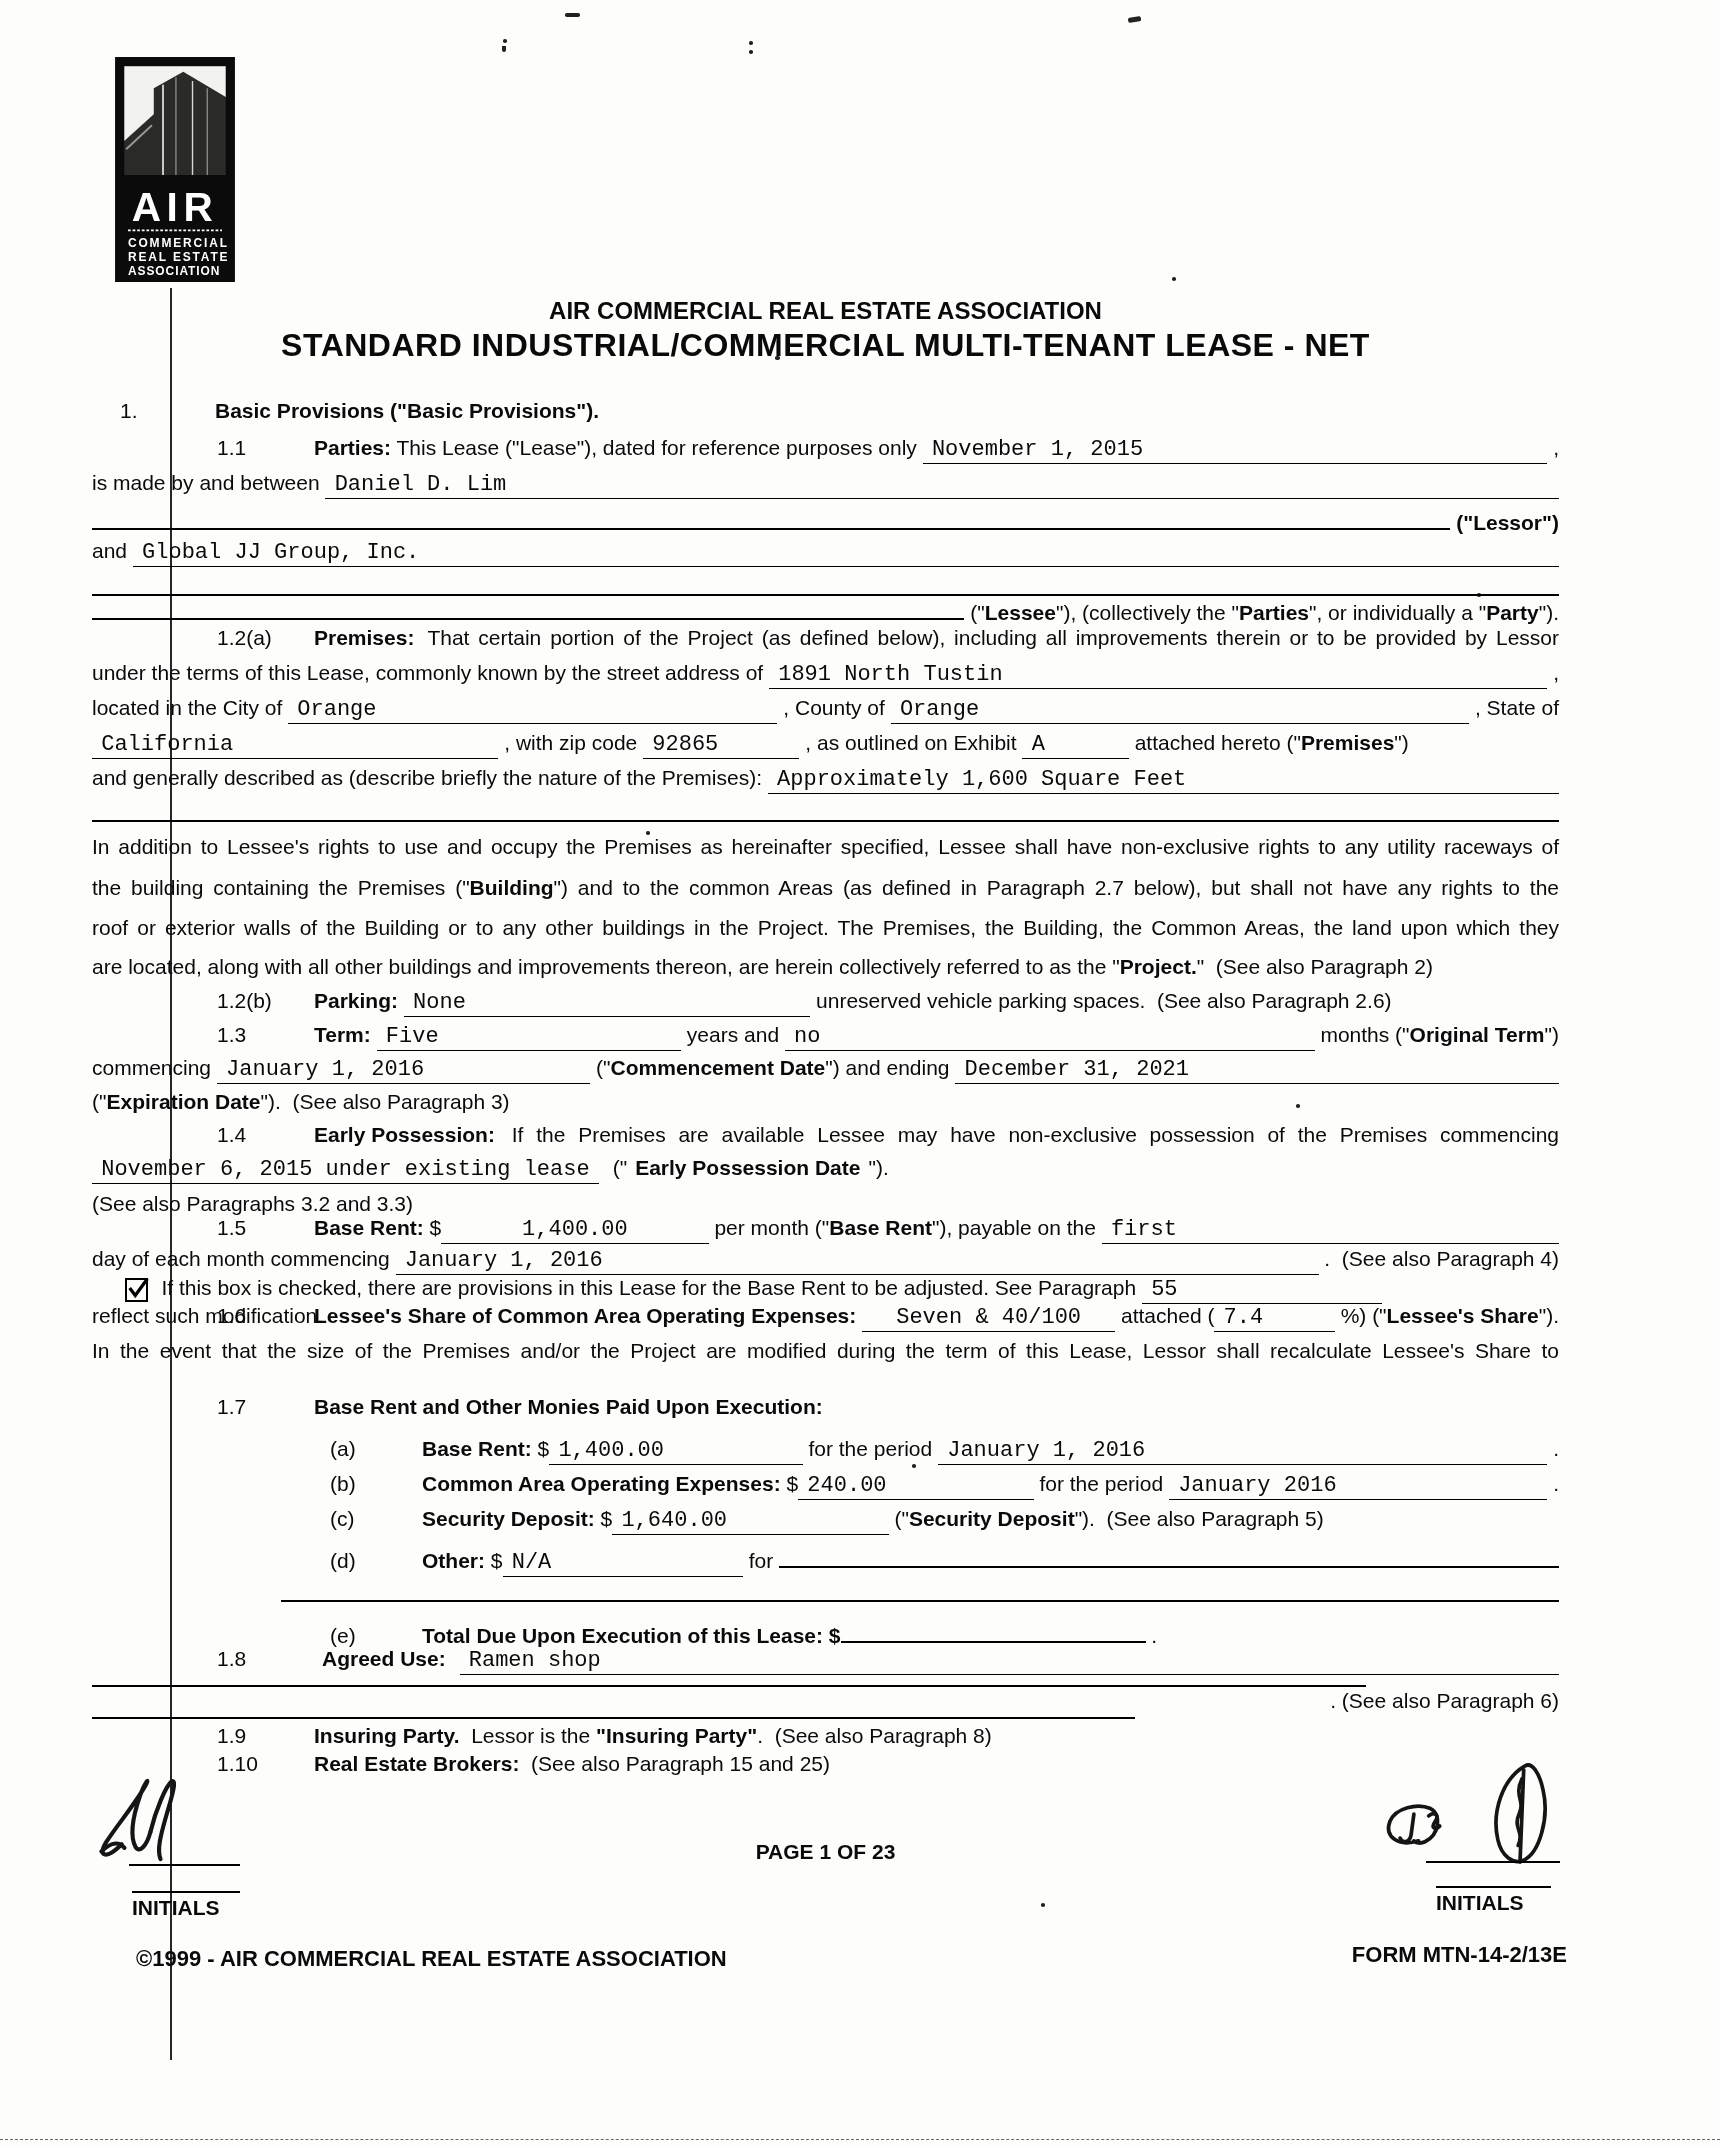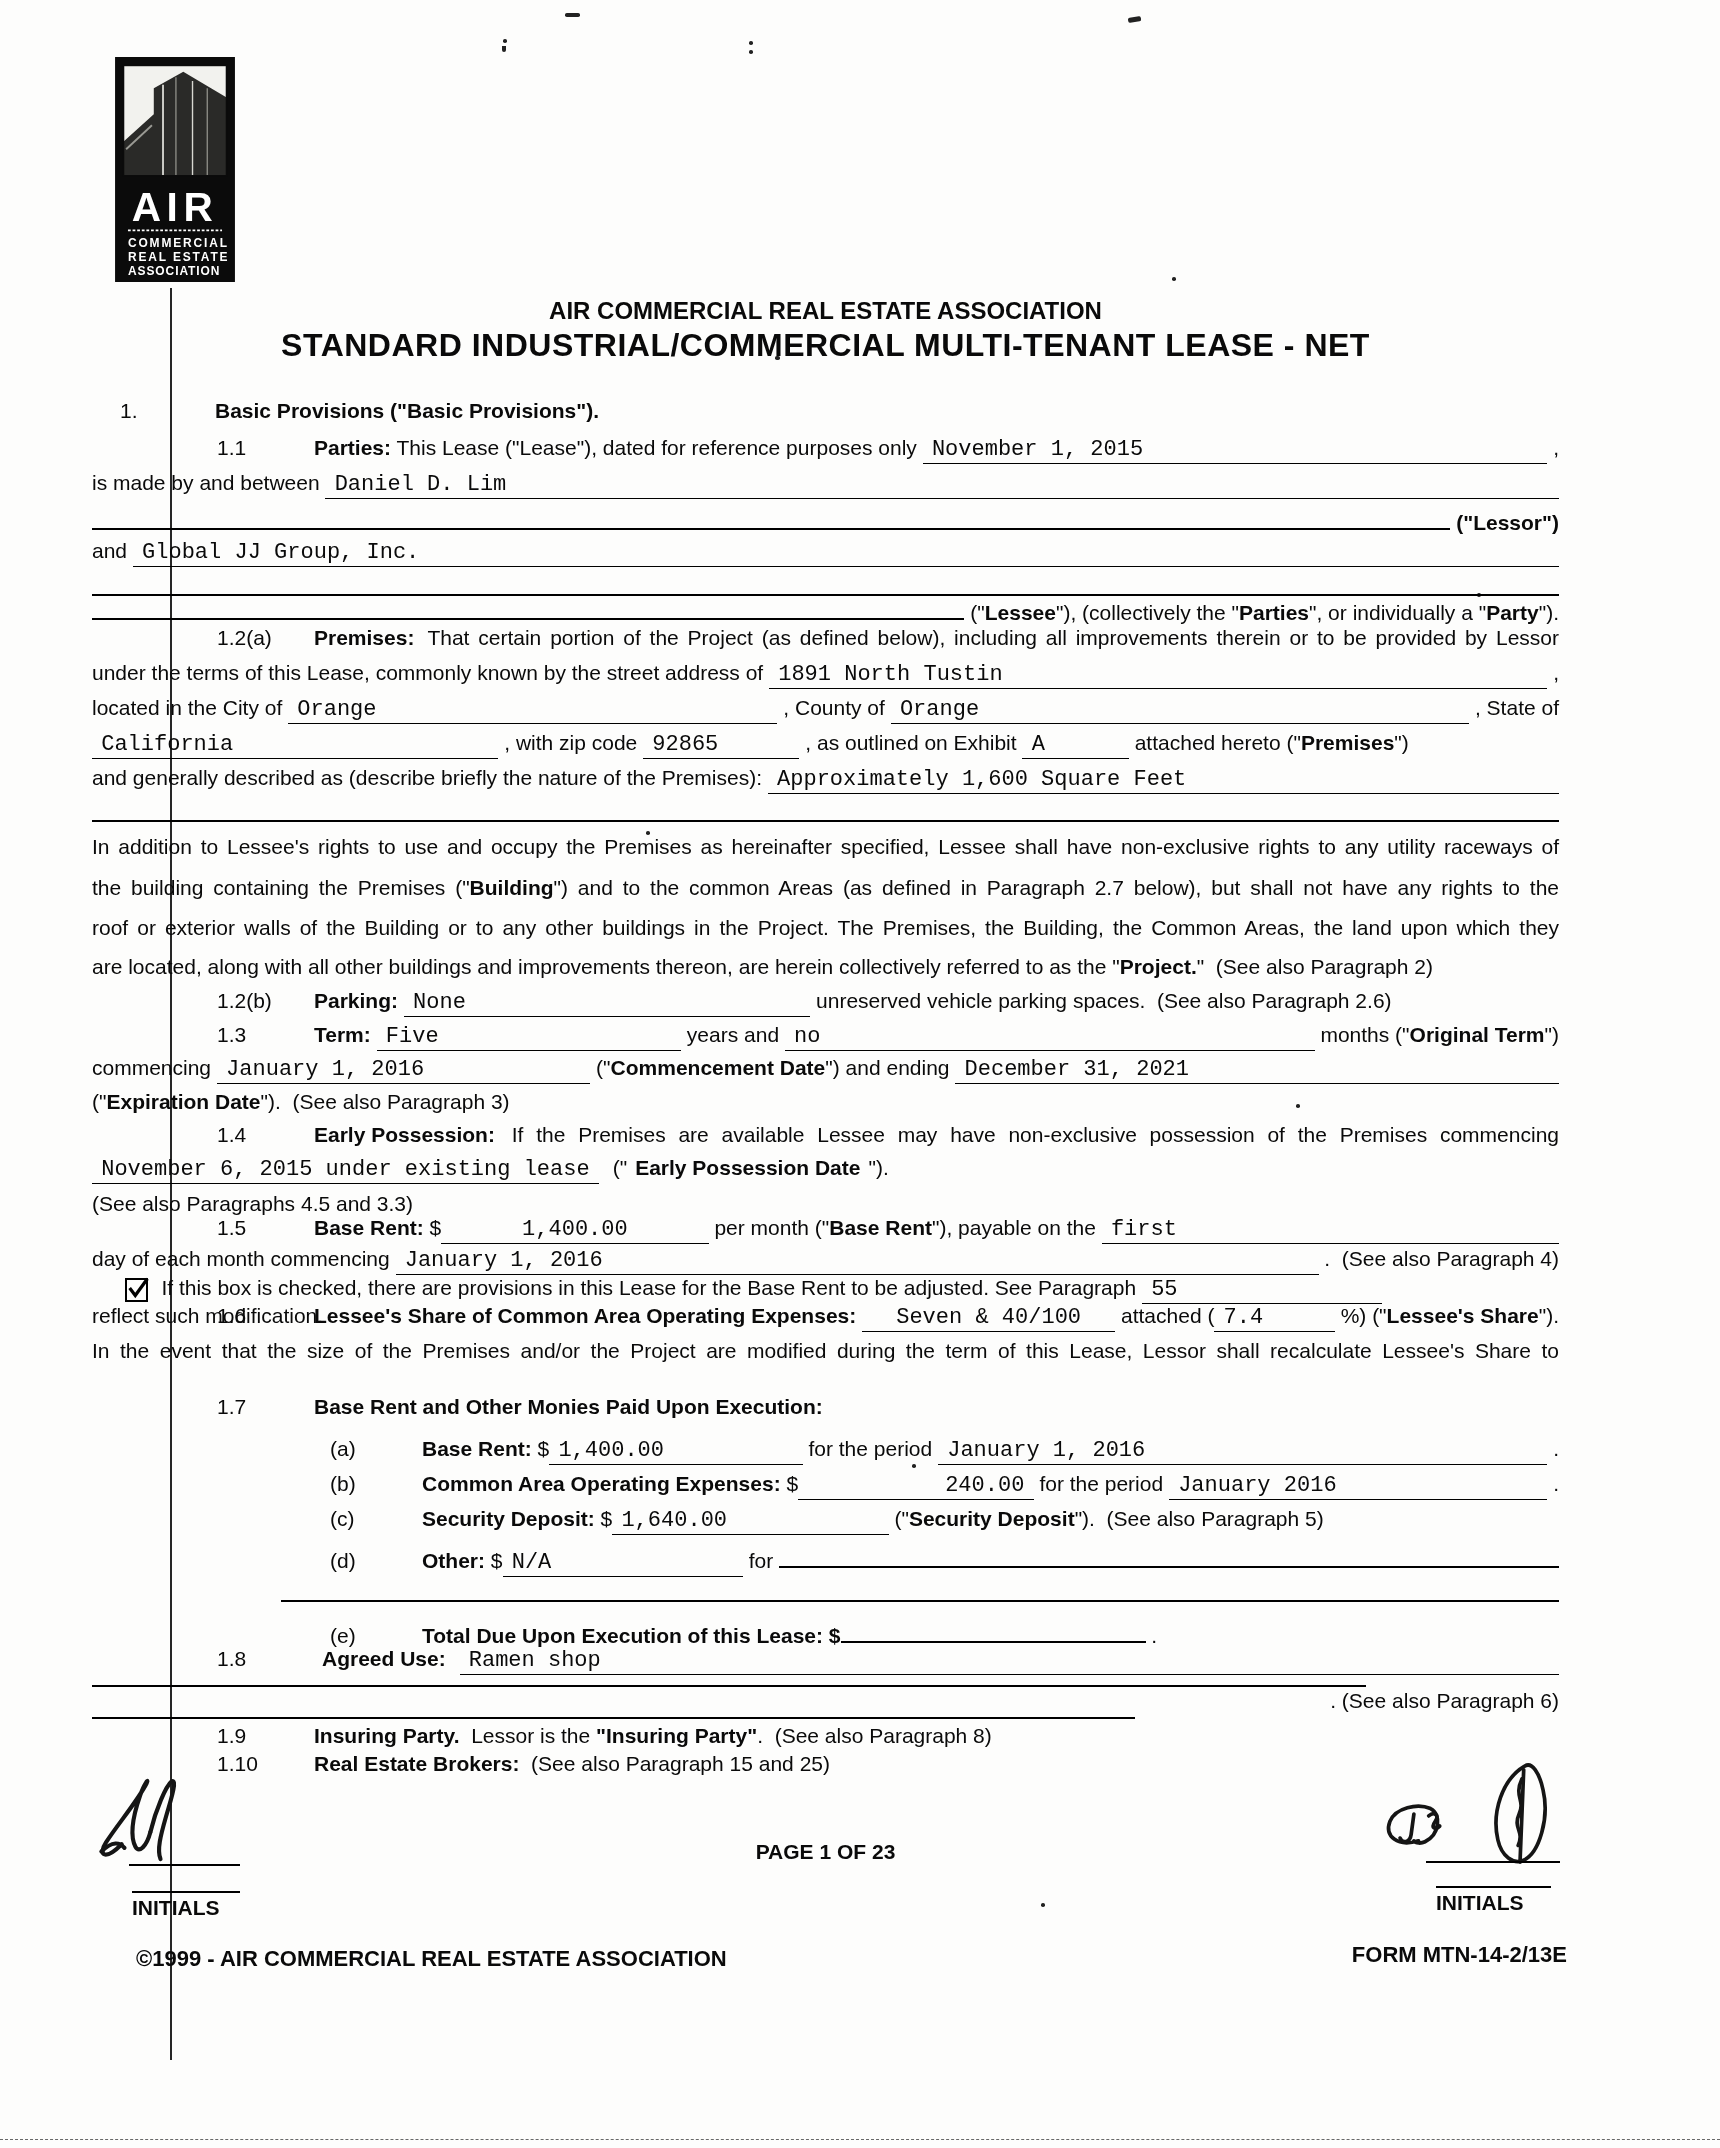--- a/index.html
+++ b/index.html
@@ -173,21 +173,21 @@
   <div class="row" style="top:1123px;">
     <span class="num">1.4</span>
     <span class="b" style="margin-right:11px;">Early Possession: </span>
     <span class="just">If the Premises are available Lessee may have non-exclusive possession of the Premises commencing</span>
   </div>
   <div class="row" style="top:1156px;gap:8px;">
     <span class="e">November 6, 2015 under existing lease</span>
     <span> ("</span><span class="b">Early Possession Date</span><span>").</span>
   </div>
   <div class="row" style="top:1192px;">
-    <span>(See also Paragraphs 4.5 and 3.3)</span>
+    <span>(See also Paragraphs 3.2 and 3.3)</span>
   </div>
 
   <div class="row" style="top:1216px;">
     <span class="num">1.5</span>
     <span class="b">Base Rent: </span>
     <span>$</span>
     <span class="e ec" style="flex:0 0 249px;">1,400.00</span>
     <span> per month ("</span><span class="b">Base Rent</span><span>"), payable on the </span>
     <span class="e grow">first</span>
   </div>
@@ -230,21 +230,21 @@
     <span>$</span>
     <span class="e" style="flex:0 0 235px;">1,400.00</span>
     <span> for the period </span>
     <span class="e grow">January 1, 2016</span>
     <span> .</span>
   </div>
   <div class="row" style="top:1472px;">
     <span class="sub">(b)</span>
     <span class="b">Common Area Operating Expenses: </span>
     <span>$</span>
-    <span class="e" style="flex:0 0 217px;text-align:right;">240.00</span>
+    <span class="e" style="flex:0 0 217px;">240.00</span>
     <span> for the period </span>
     <span class="e grow">January 2016</span>
     <span> .</span>
   </div>
   <div class="row" style="top:1507px;">
     <span class="sub">(c)</span>
     <span class="b">Security Deposit: </span>
     <span>$</span>
     <span class="e" style="flex:0 0 258px;">1,640.00</span>
     <span> ("</span><span class="b">Security Deposit</span><span>").  (See also Paragraph 5)</span>

